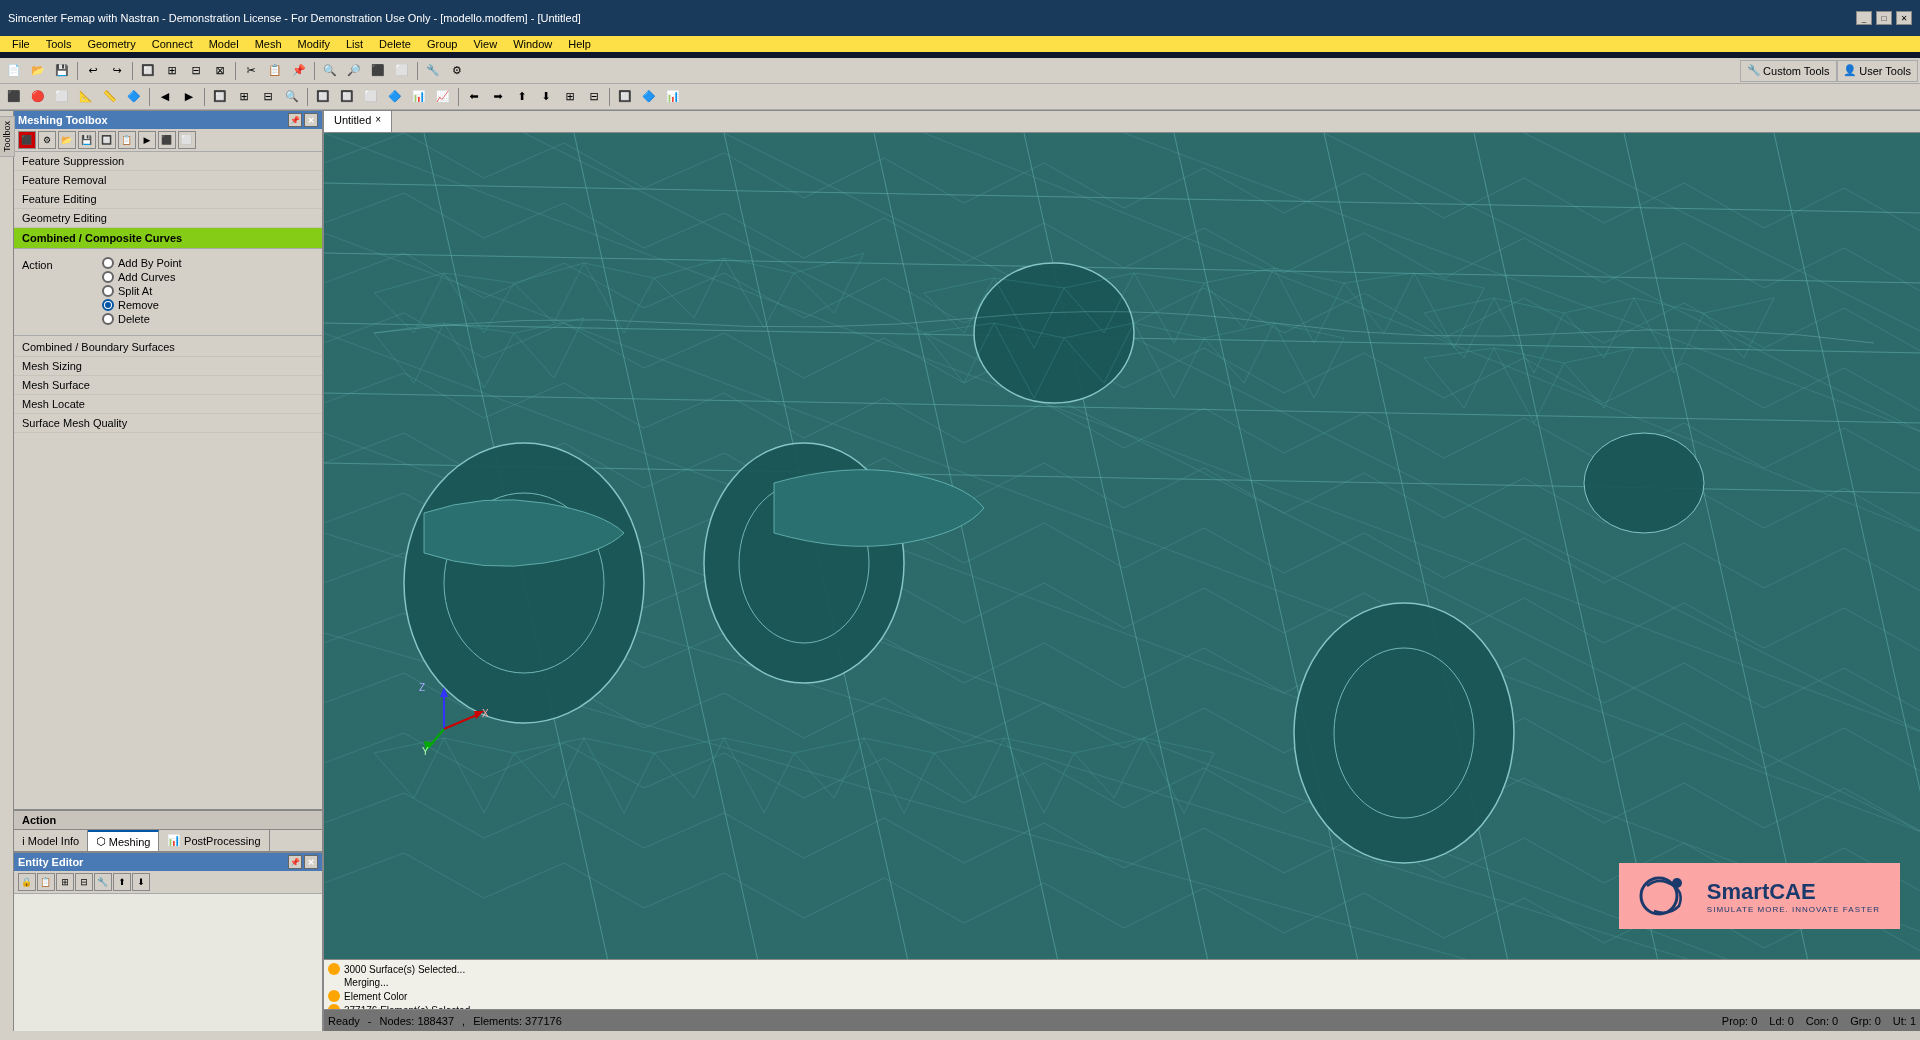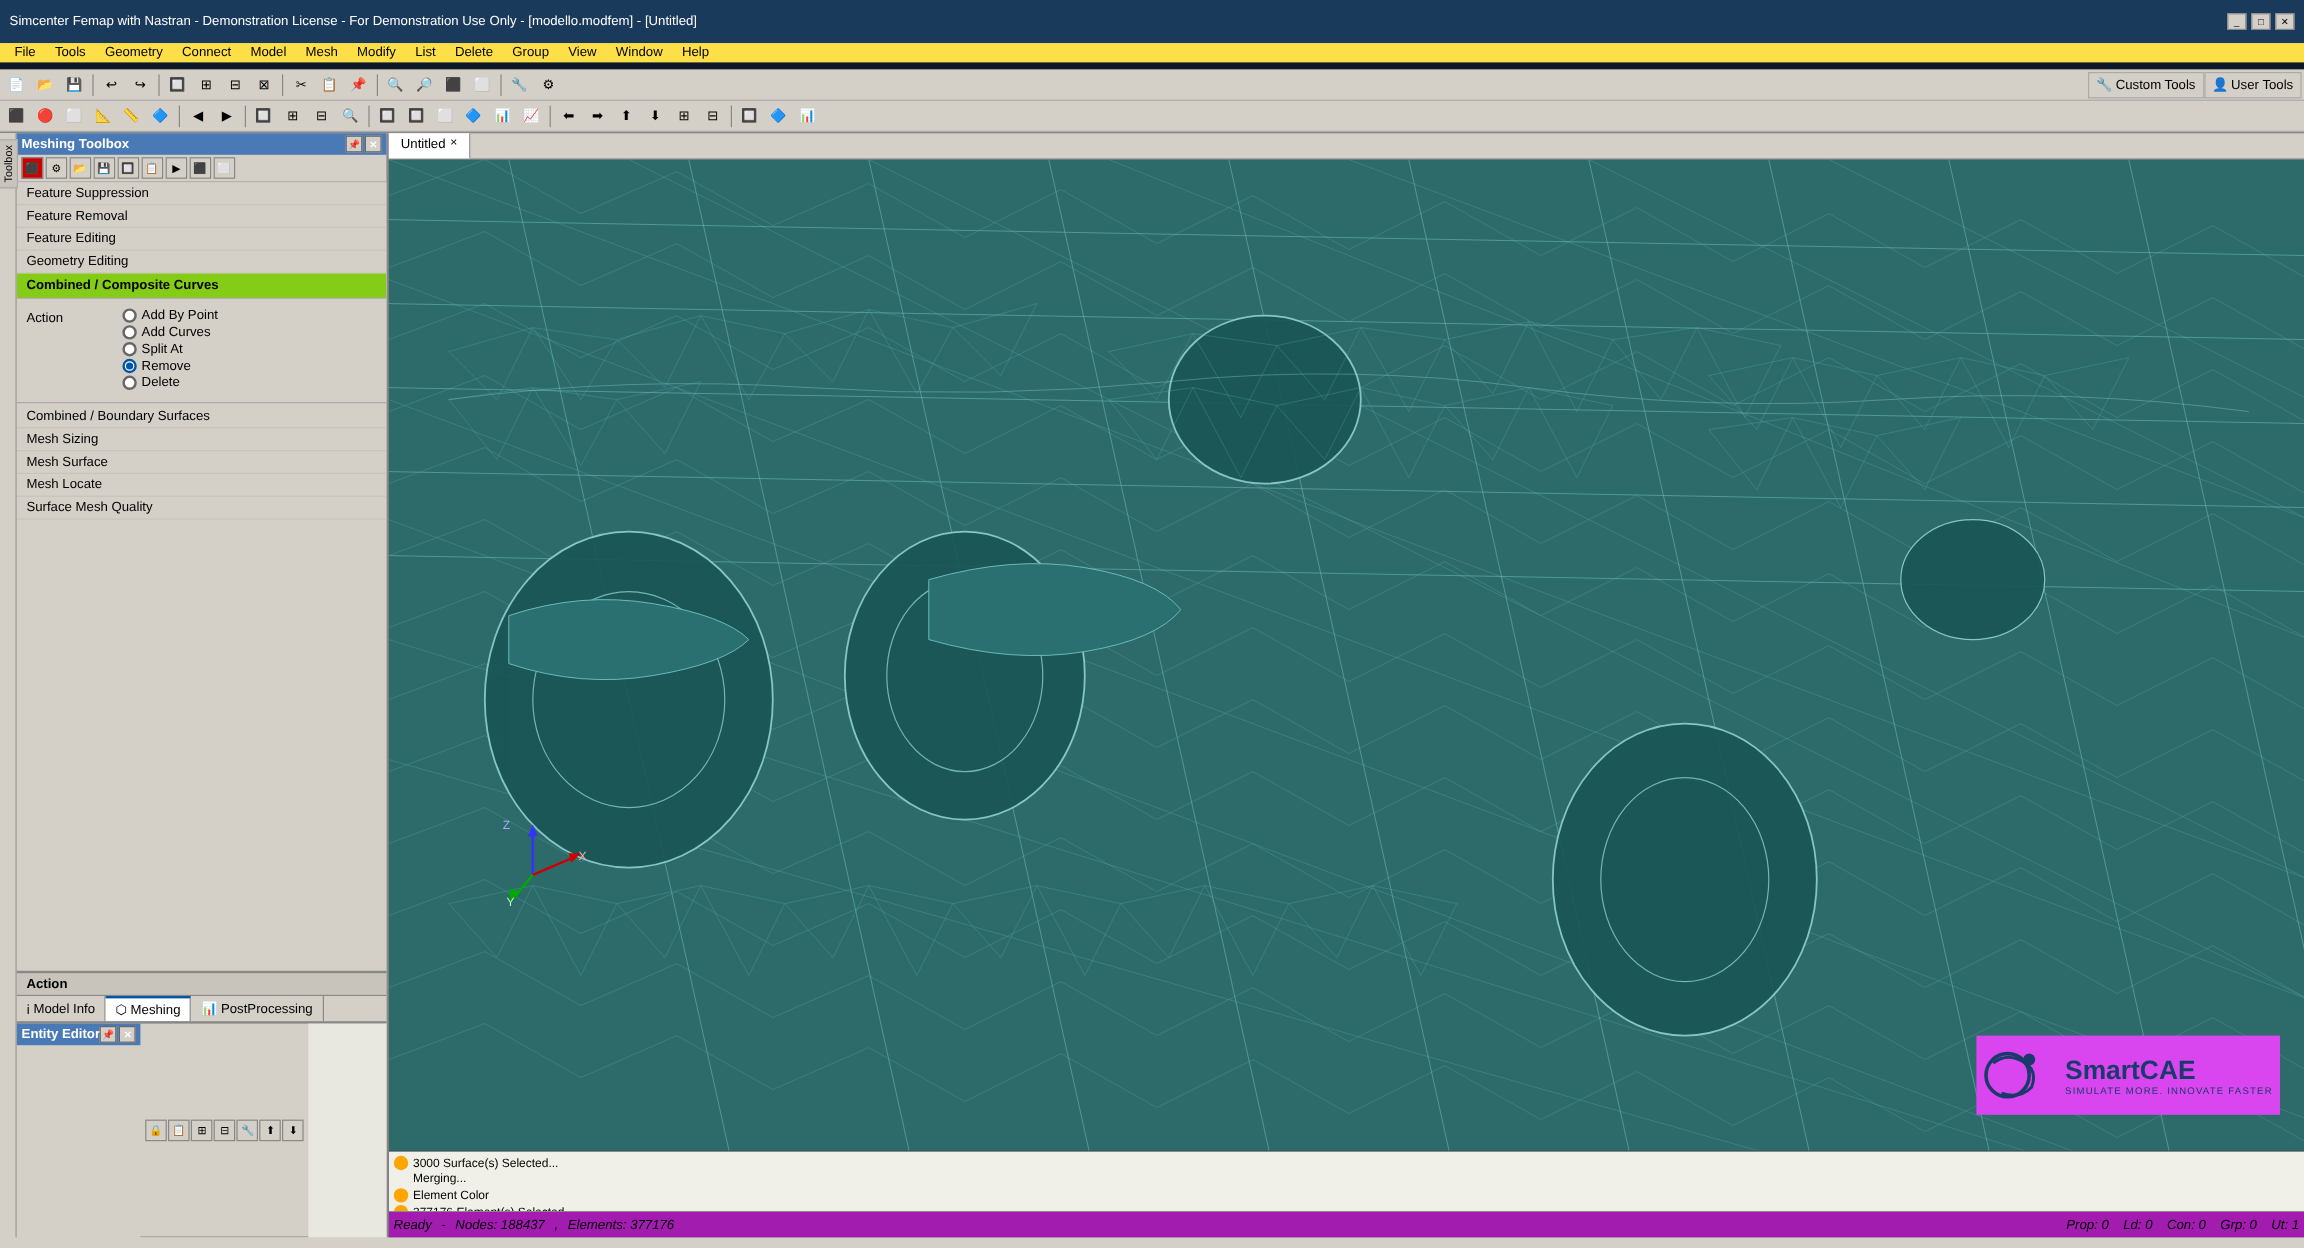--- a/index.html
+++ b/index.html
@@ -275,21 +275,21 @@
       background: white;
       border-top: 2px solid #0055a5;
     }
 
     
     .entity-editor {
       background: #d4d0c8;
       border-top: 2px solid #888;
       height: 180px;
       display: flex;
-      flex-direction: row;
+      flex-direction: column;
     }
     .entity-toolbar {
       display: flex;
       align-items: center;
       padding: 2px 4px;
       gap: 1px;
       border-bottom: 1px solid #aaa;
     }
 
     
@@ -340,38 +340,37 @@
       left: 90px;
       width: 80px;
       height: 80px;
     }
 
     
     .smartcae-logo {
       position: absolute;
       bottom: 30px;
       right: 20px;
-      background: #d946ef;
-      padding: 8px 6px;
+      background: #fca5a5;
+      padding: 8px 20px;
       display: flex;
       align-items: center;
       gap: 8px;
     }
 
     
     .status-bar {
-      background: #a21caf;
+      background: #737373;
       border-top: 1px solid #888;
       height: 22px;
       display: flex;
       align-items: center;
       padding: 0 4px;
       font-size: 11px;
       gap: 8px;
-      font-style: italic;
     }
 
     
     .output-panel {
       height: 50px;
       background: #f0f0e8;
       border-top: 1px solid #888;
       overflow-y: auto;
       padding: 2px 4px;
       font-size: 10px;

